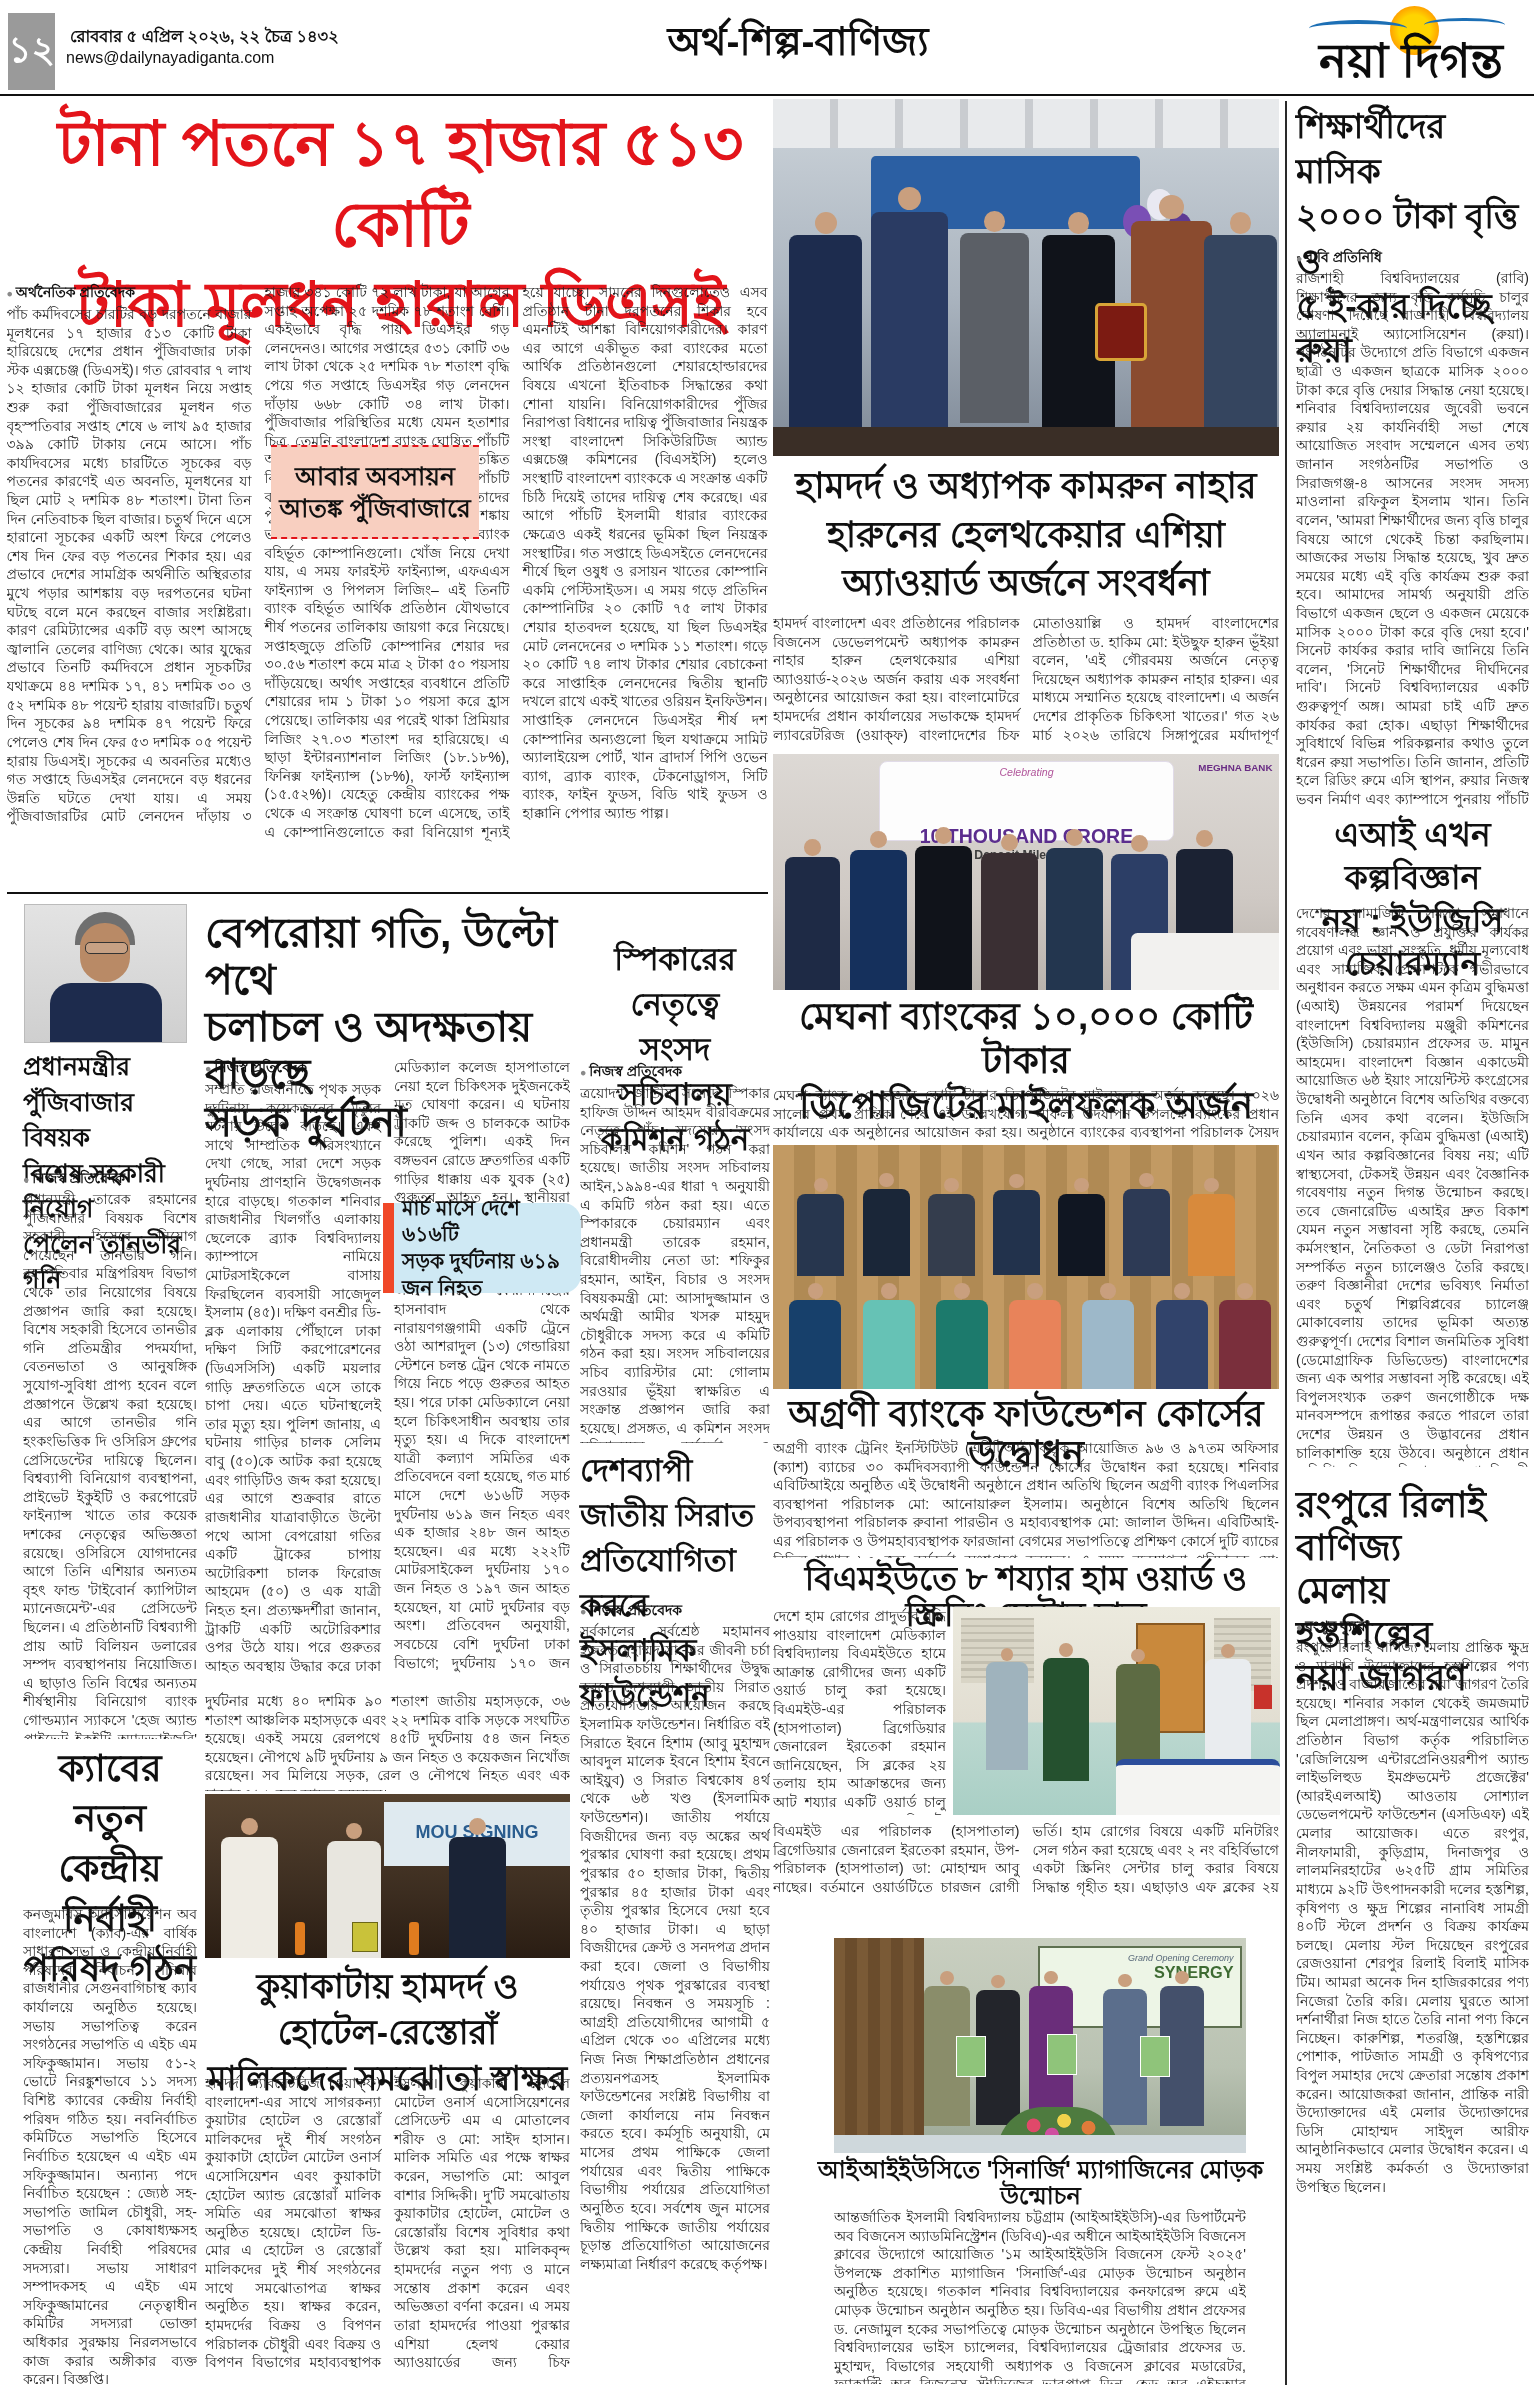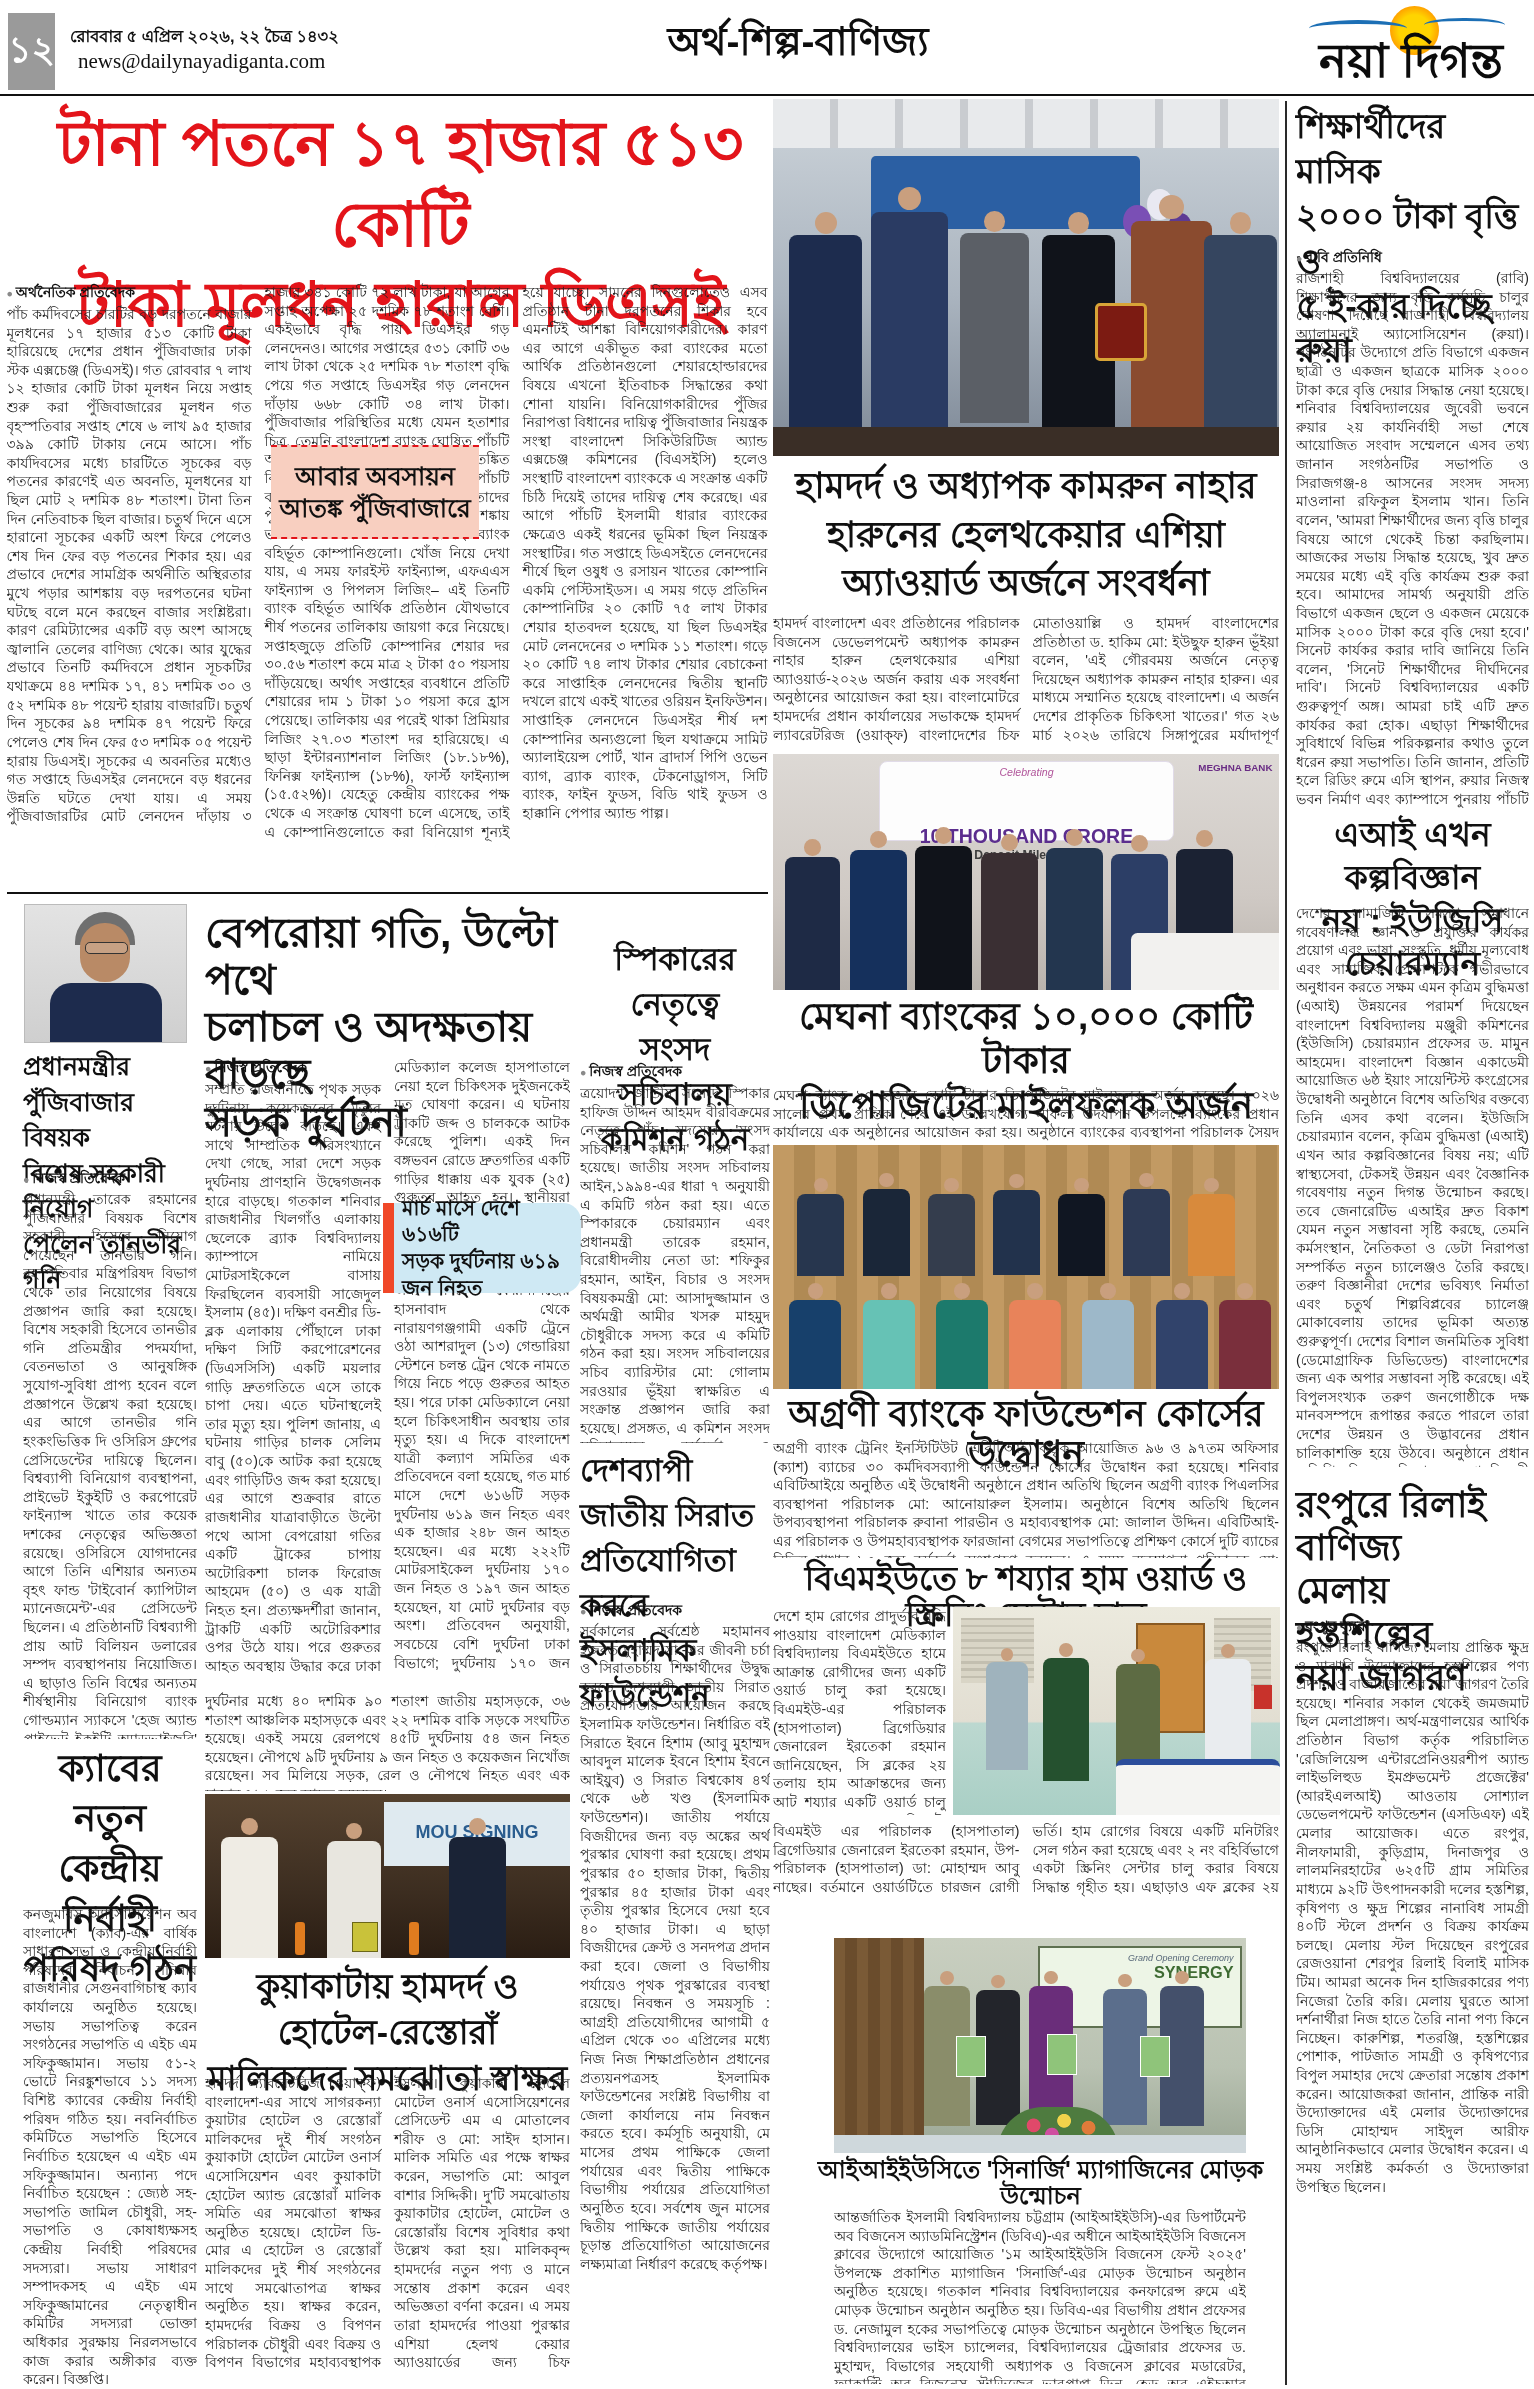--- a/index.html
+++ b/index.html
@@ -22,21 +22,21 @@
 </head>
 <body>
 
 <div id="page">
 
   <div class="abs" style="left:0;top:0;width:1535px;height:98px;">
     <div class="abs" style="left:8.1px;top:13px;width:47px;height:77px;background:#9a9a9a;display:flex;align-items:center;justify-content:center;">
       <span style="color:#fff;font-size:36px;font-weight:700;">১২</span>
     </div>
     <div class="abs" style="left:70px;top:24.4px;width:342px;font-size:16.3px;font-weight:700;color:#111;">রোববার ৫ এপ্রিল ২০২৬, ২২ চৈত্র ১৪৩২</div>
-    <div class="abs" style="left:78px;top:49px;width:342px;font-size:21px;color:#111;font-family:Liberation Serif, serif;">news@dailynayadiganta.com</div>
+    <div class="abs" style="left:66px;top:49px;width:342px;font-size:16px;color:#111;font-family:Liberation Sans, sans-serif;">news@dailynayadiganta.com</div>
     <div class="abs" style="left:554px;top:11.4px;width:488px;text-align:center;font-size:39px;font-weight:800;color:#0d0d0d;">অর্থ-শিল্প-বাণিজ্য</div>
 
     <div class="abs" style="left:1294px;top:1.6px;width:234px;height:88px;">
       <div class="abs" style="left:96px;top:4.9px;width:49px;height:49px;border-radius:50%;background:radial-gradient(circle,#ffd400 45%,#ff9a00 75%,rgba(255,154,0,0) 100%);"></div>
       <div class="abs" style="left:14.7px;top:18px;width:98px;height:13px;border-top:4.1px solid #1c6fb5;border-radius:60%;"></div>
       <div class="abs" style="left:130px;top:16.3px;width:81px;height:11.4px;border-top:3.3px solid #1c6fb5;border-radius:60%;"></div>
       <div class="abs" style="left:0;top:23px;width:234px;text-align:center;font-size:47px;font-weight:800;color:#0b0b0b;">নয়া দিগন্ত</div>
     </div>
     <div class="abs rule-h" style="left:0;top:94px;width:1535px;height:2.4px;"></div>
   </div>

